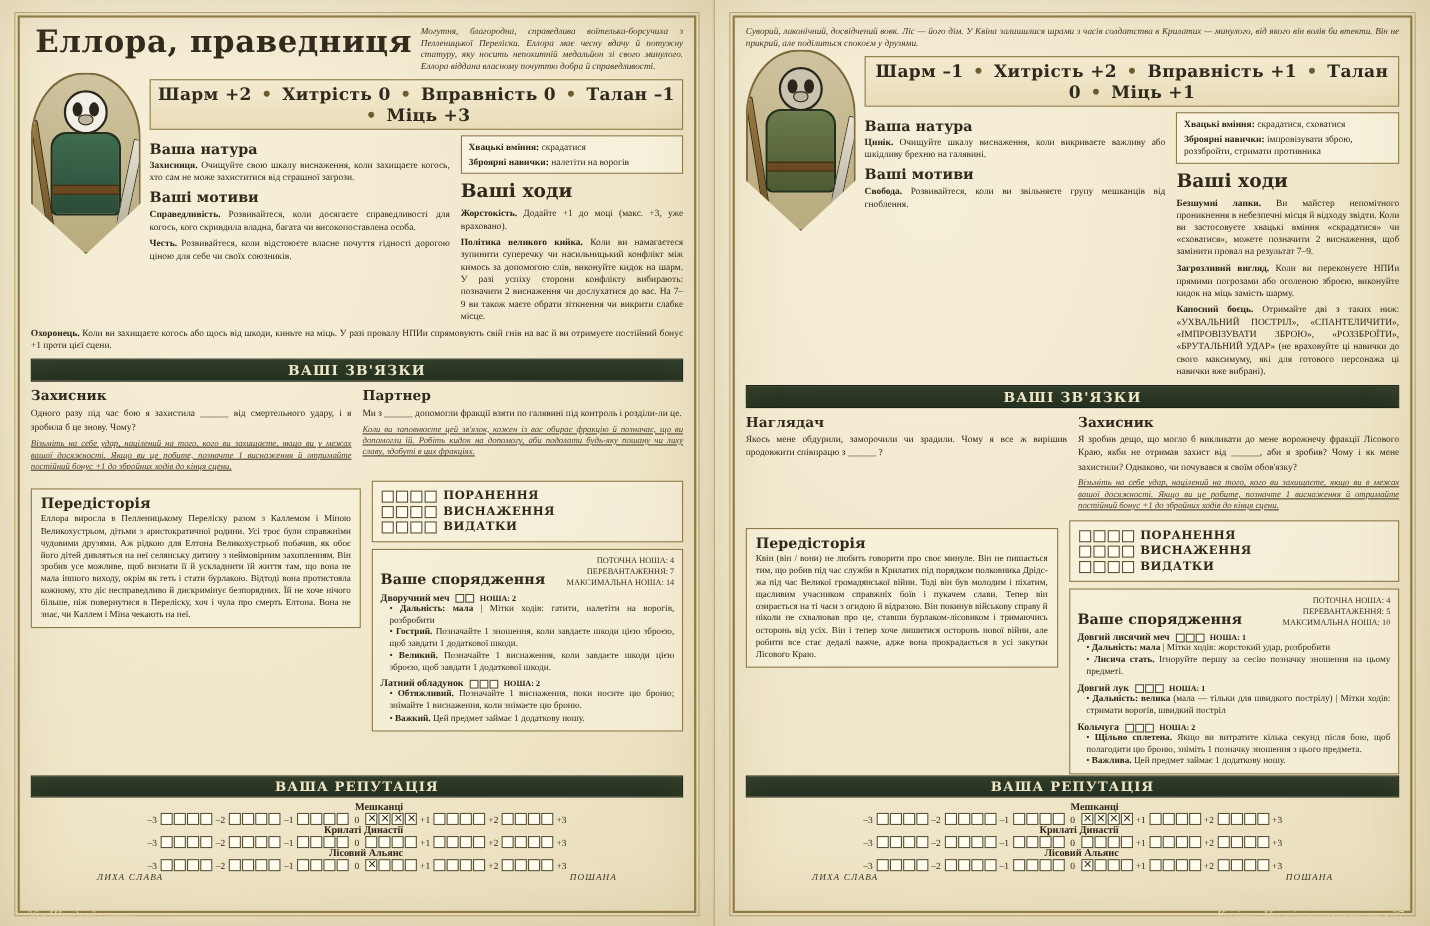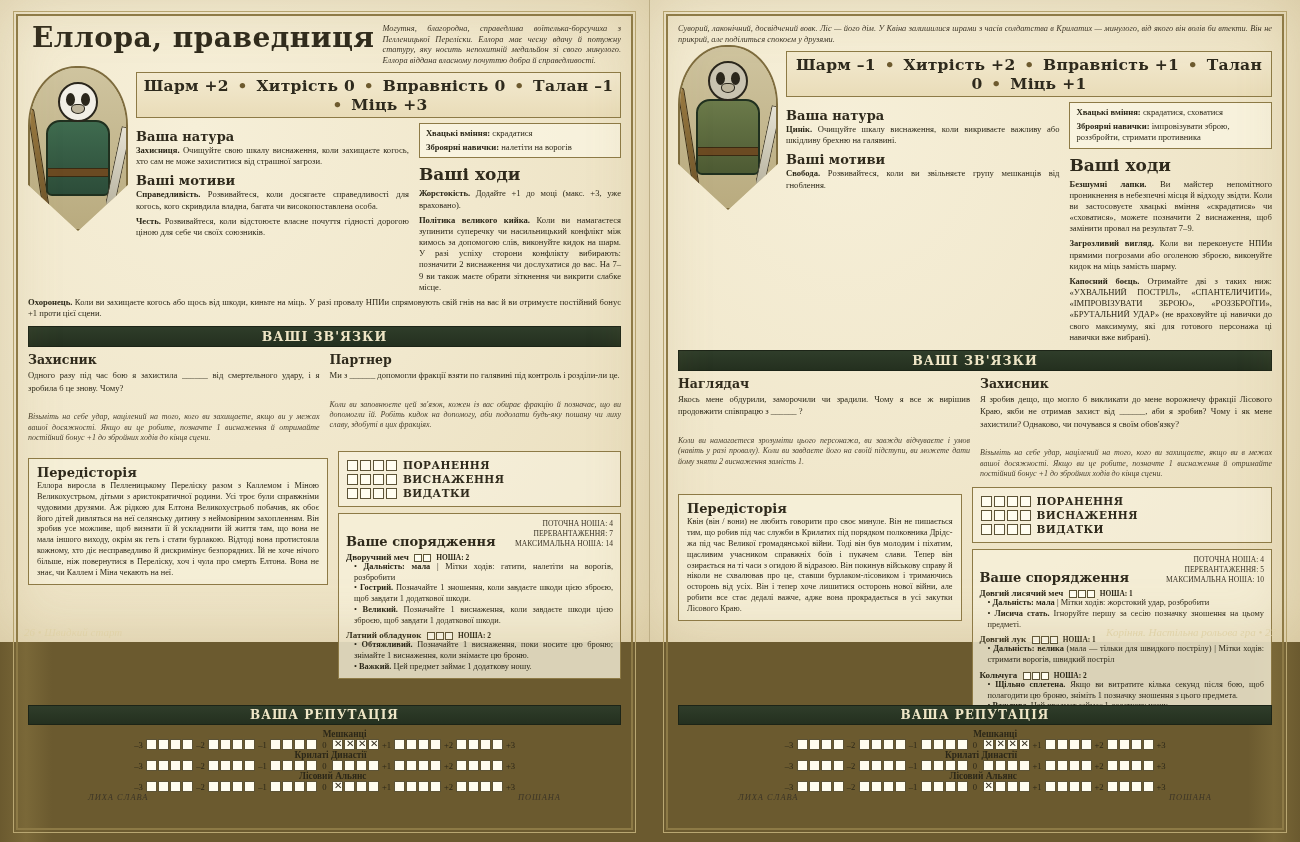--- a/index.html
+++ b/index.html
@@ -13,21 +13,21 @@
   }
   .spread {
     position:absolute; inset:0;
     background:
       linear-gradient(90deg,#6b5a2f 0%, #7a6838 2%, #6b5a2f 4%, #6b5a2f 96%, #7a6838 98%, #6b5a2f 100%),
       #6b5a2f;
     display:flex;
   }
   .page {
     position:relative;
-    width:650px; height:642px;
+    width:650px; height:842px;
     padding:14px 16px 8px 16px;
     background:
       radial-gradient(ellipse at 30% 20%, #f6efd8 0%, #f1e8cd 45%, #e8dcba 100%);
   }
   .page.left { border-right:1px solid #bdae86; }
   .page::after{
     content:""; position:absolute; inset:0; pointer-events:none;
     box-shadow: inset 0 0 60px rgba(160,135,80,.28);
   }
   .inner {
@@ -131,21 +131,21 @@
     font-size:12.5px;
     letter-spacing:1px;
     padding:2px 0;
     margin:7px 0 5px 0;
     border:1px solid #1c2417;
   }
   .two { display:flex; gap:10px; }
   .two > div { flex:1; }
   .link-h { font-family:"DejaVu Serif", serif; font-weight:bold; font-size:12.5px; color:#2f2a1c; margin-bottom:2px; }
   .fill { font-size:8.6px; line-height:1.45; color:#2b2718; text-align:justify; }
-  .note { font-size:8px; font-style:italic; line-height:1.3; color:#4a4230; text-align:justify; margin-top:18px; }
+  .note { font-size:8px; font-style:italic; line-height:1.3; color:#4a4230; text-align:justify; margin-top:4px;text-decoration:underline; }
   .boxed {
     border:1.5px solid #8d7a46; background:rgba(255,253,240,.45);
     padding:5px 7px; margin-top:6px;
   }
   .boxed.tan { background:rgba(246,240,217,.8); }
   .harm-box { border:1.5px solid #8d7a46; padding:5px 8px; background:rgba(255,253,240,.4); }
   .harm-row { display:flex; align-items:center; gap:6px; margin:2px 0;text-align:right; }
   .cbs { display:flex; gap:2px; }
   .cb { width:11px; height:11px; border:1px solid #5c5336; background:#fffdf0; }
   .cb.x { position:relative; }
@@ -599,21 +599,20 @@
           </div>
         </div>
       </div>
 
       <div class="bandbar">ВАШІ ЗВ'ЯЗКИ</div>
 
       <div class="two">
         <div>
           <div class="link-h">Наглядач</div>
           <div class="fill">Якось мене обдурили, заморочили чи зрадили. Чому я все ж вирішив продовжити співпрацю з ______ ?</div>
-          <div class="note">Коли ви намагаєтеся зрозуміти цього персонажа, ви завжди відчуваєте і умов (навіть у разі провалу). Коли ви завдаєте його на своїй підступи, ви можете дати йому зняти 2 виснаження замість 1.</div>
         </div>
         <div>
           <div class="link-h">Захисник</div>
           <div class="fill">Я зробив дещо, що могло б викликати до мене ворожнечу фракції Лісового Краю, якби не отримав захист від ______, аби я зробив? Чому і як мене захистили? Однаково, чи почувався я своїм обов'язку?</div>
           <div class="note">Візьміть на себе удар, націлений на того, кого ви захищаєте, якщо ви в межах вашої досяжності. Якщо ви це робите, позначте 1 виснаження й отримайте постійний бонус +1 до збройних ходів до кінця сцени.</div>
         </div>
       </div>
 
       <div class="two" style="margin-top:8px; align-items:flex-start">
         <div style="flex:1.0">

